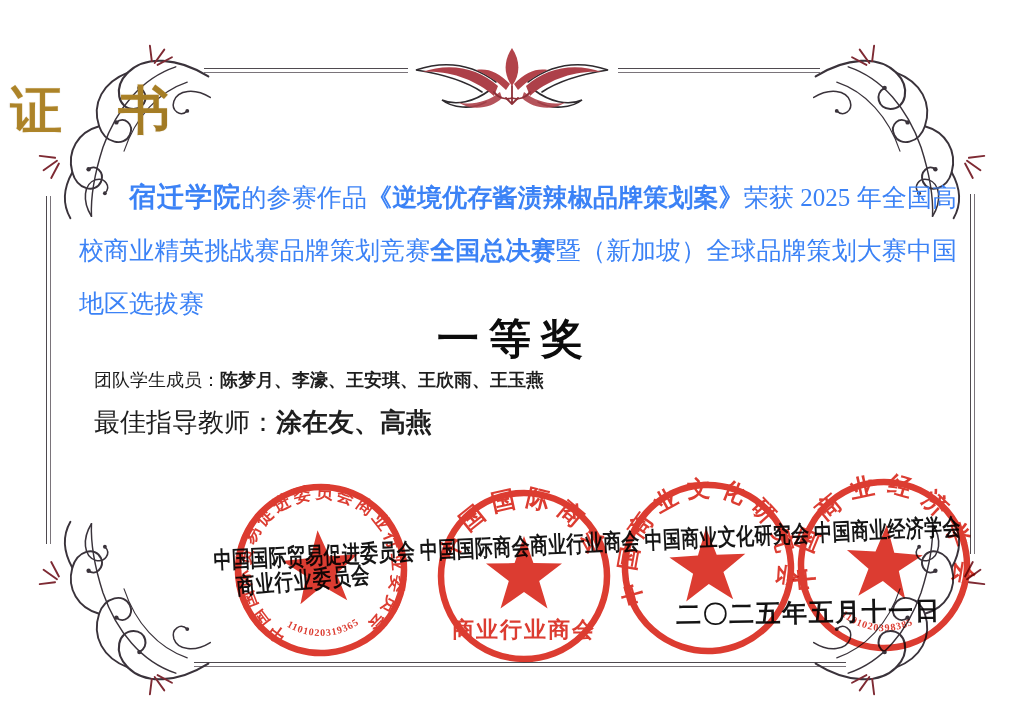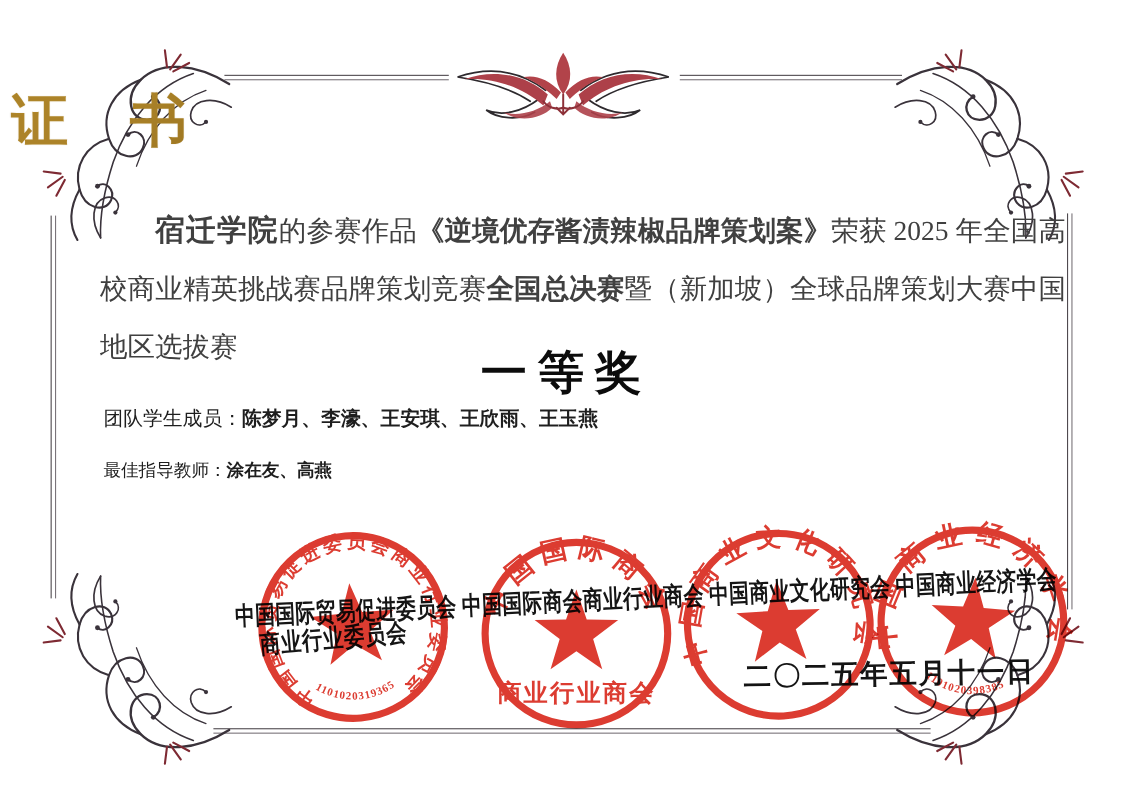--- a/index.html
+++ b/index.html
@@ -17,32 +17,32 @@
     font-size:52px;font-weight:900;line-height:1.05;
     background:linear-gradient(140deg,#c79a33 10%,#7a560e 55%,#a87e20 90%);
     -webkit-background-clip:text;background-clip:text;
     color:#8a6414;-webkit-text-fill-color:transparent;
     text-shadow:0 0 1px rgba(90,64,10,0.25);
     letter-spacing:2px;
     margin-left:10px;
   }
   
   .body-text{
-    position:absolute;left:75px;top:167px;width:878px;margin:16px;
-    font-size:25px;line-height:53px;color:#404040;
+    position:absolute;left:75px;top:167px;width:878px;margin:4px;
+    font-size:25px;line-height:53px;color:#3b82f6;
     text-align:justify;text-indent:50px;
   }
   .school{font-weight:900;font-size:27px;letter-spacing:1px;}
   .bold-seg{font-weight:900;}
   .award{
     position:absolute;top:311px;left:3px;width:100%;text-align:center;
     font-size:42px;font-weight:900;letter-spacing:10px;color:#0c0c0c;
   }
   .line-team{position:absolute;left:94px;top:368px;font-size:18px;color:#1e1e1e;white-space:nowrap;}
-  .line-adv{position:absolute;left:94px;top:418px;font-size:16px;color:#1e1e1e;white-space:nowrap;}
+  .line-adv{position:absolute;left:94px;top:405px;font-size:26px;color:#1e1e1e;white-space:nowrap;}
   .line-team b,.line-adv b{font-weight:900;}
   
   .issuer1{
     position:absolute;left:213px;top:545px;white-space:nowrap;
     font-size:23px;font-weight:900;color:#151515;letter-spacing:0.5px;
     transform:rotate(-2.6deg) scaleX(0.78);transform-origin:left top;
     mix-blend-mode:multiply;
   }
   .issuer2{
     position:absolute;left:235px;top:571px;white-space:nowrap;

